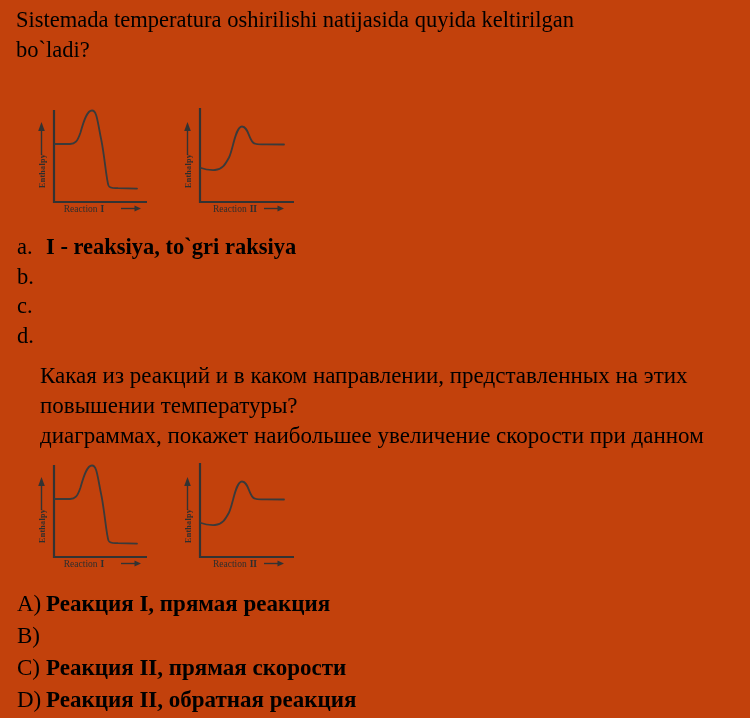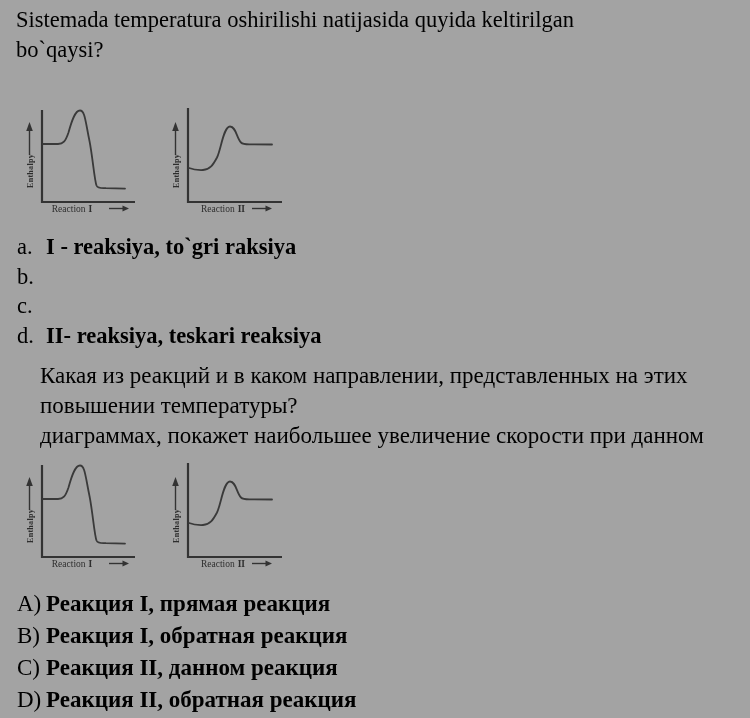--- a/index.html
+++ b/index.html
@@ -1,42 +1,42 @@
 <!DOCTYPE html>
 <html><head>
 <meta charset="utf-8">
 <style>
   * { margin: 0; padding: 0; box-sizing: border-box; }
   html, body { background: #ffffff; }
   .page {
     position: relative;
     width: 750px;
     height: 718px;
-    background: #a3a3a3;
+    background: #c2410c;
     overflow: hidden;
     font-family: "Liberation Serif", "DejaVu Serif", serif;
     color: #000000;
   }
   .question {
     position: absolute;
     left: 16px;
     width: 726px;
     font-size: 22.5px;
     line-height: 30px;
     white-space: nowrap;
   }
   .q-uz { top: 5px; }
   .q-ru { top: 361px; font-size: 23px; margin-left: 24px; }
   .options { position: absolute; left: 0; width: 740px; }
   .opts-uz { top: 232px; font-size: 22.5px; line-height: 29.5px; }
   .opts-ru { top: 588px; font-size: 23px;   line-height: 32px; }
   .opt-row { display: flex; }
   .opt-letter { padding-left: 17px; width: 46px; flex: 0 0 46px; }
   .opt-text { white-space: nowrap; font-weight: bold; }
-  .diag-wrap { position: absolute; left: 14px; width: 300px; height: 125px; }
+  .diag-wrap { position: absolute; left: 26px; width: 300px; height: 125px; }
   .diag-1 { top: 103px; }
   .diag-2 { top: 458px; }
   svg.diag { display: block; width: 300px; height: 125px; }
   svg.diag .axis  { fill: none; stroke: #333333; stroke-width: 2.2; }
   svg.diag .curve { fill: none; stroke: #3a3a3a; stroke-width: 1.8;
                     stroke-linecap: round; stroke-linejoin: round; }
   svg.diag .arrow-line { stroke: #333333; stroke-width: 1.4; }
   svg.diag .arrow-head { fill: #333333; stroke: none; }
   svg.diag .enth {
     font-family: "Liberation Serif", "DejaVu Serif", serif;
@@ -48,21 +48,21 @@
   }
   svg.diag .rlab .bold { font-weight: 700; }
 </style>
 </head>
 <body>
 
 <div class="page">
 
   <div class="question q-uz">
     <div>Sistemada temperatura oshirilishi natijasida quyida keltirilgan</div>
-    <div>bo`qaysi?</div>
+    <div>bo`ladi?</div>
   </div>
 
   <div class="diag-wrap diag-1">
     <svg class="diag" viewBox="0 0 300 125">
 
       <g>
         <path class="axis" d="M28,7 V99 H121"></path>
         <line class="arrow-line" x1="15.5" y1="52" x2="15.5" y2="27"></line>
         <polygon class="arrow-head" points="15.5,19 12.2,28 18.8,28"></polygon>
         <text class="enth" transform="translate(18.5,85) rotate(-90)">Enthalpy</text>
@@ -91,21 +91,20 @@
       <span class="opt-text">I - reaksiya, to`gri raksiya</span>
     </div>
     <div class="opt-row">
       <span class="opt-letter">b.</span>
     </div>
     <div class="opt-row">
       <span class="opt-letter">c.</span>
     </div>
     <div class="opt-row">
       <span class="opt-letter">d.</span>
-      <span class="opt-text">II- reaksiya, teskari reaksiya</span>
     </div>
   </div>
 
   <div class="question q-ru">
     <div>Какая из реакций и в каком направлении, представленных на этих</div>
     <div>повышении температуры?</div>
     <div>диаграммах, покажет наибольшее увеличение скорости при данном</div>
   </div>
 
   <div class="diag-wrap diag-2">
@@ -133,25 +132,24 @@
     </svg>
   </div>
 
   <div class="options opts-ru">
     <div class="opt-row">
       <span class="opt-letter">A)</span>
       <span class="opt-text">Реакция I, прямая реакция</span>
     </div>
     <div class="opt-row">
       <span class="opt-letter">B)</span>
-      <span class="opt-text">Реакция I, обратная реакция</span>
     </div>
     <div class="opt-row">
       <span class="opt-letter">C)</span>
-      <span class="opt-text">Реакция II, данном реакция</span>
+      <span class="opt-text">Реакция II, прямая скорости</span>
     </div>
     <div class="opt-row">
       <span class="opt-letter">D)</span>
       <span class="opt-text">Реакция II, обратная реакция</span>
     </div>
   </div>
 
 </div>
 
 </body></html>

